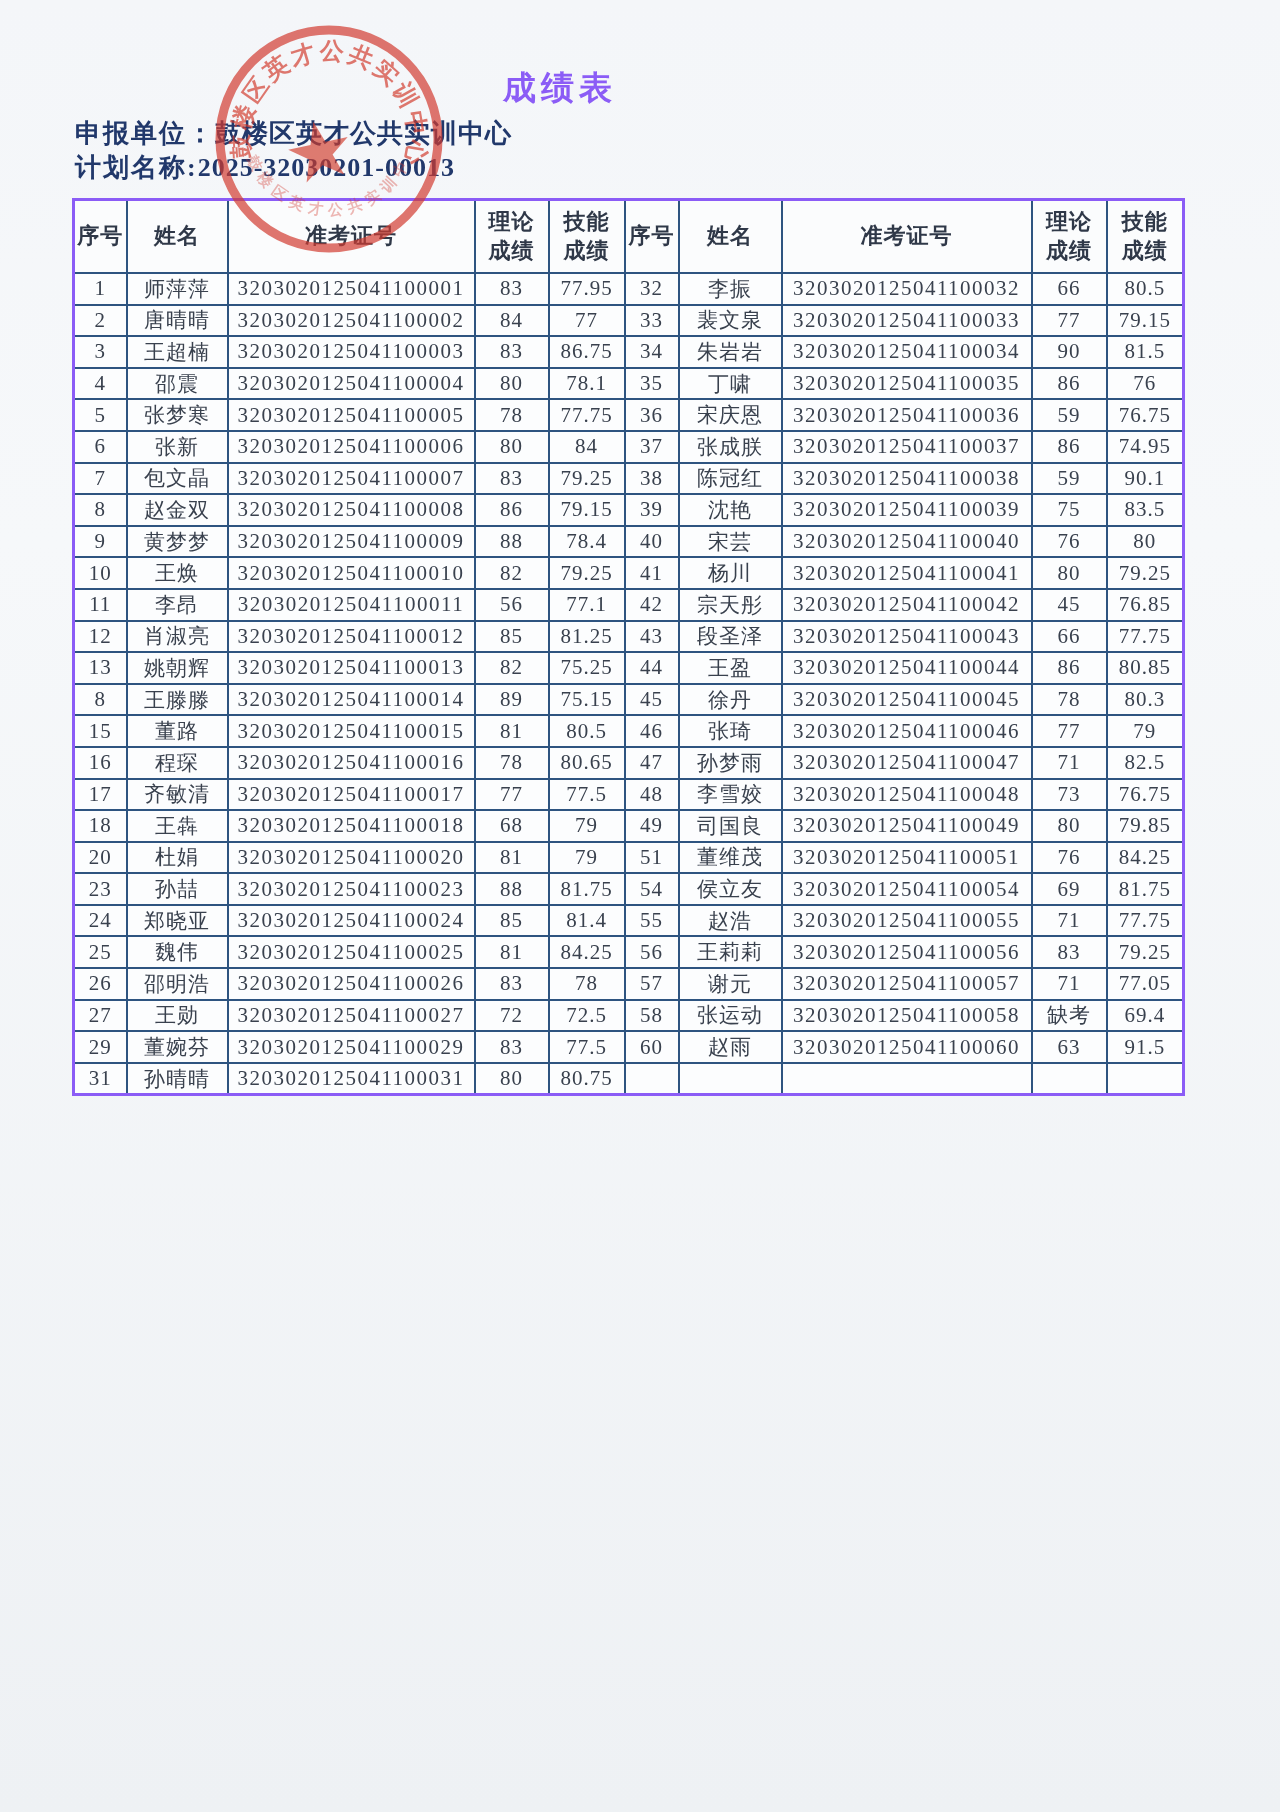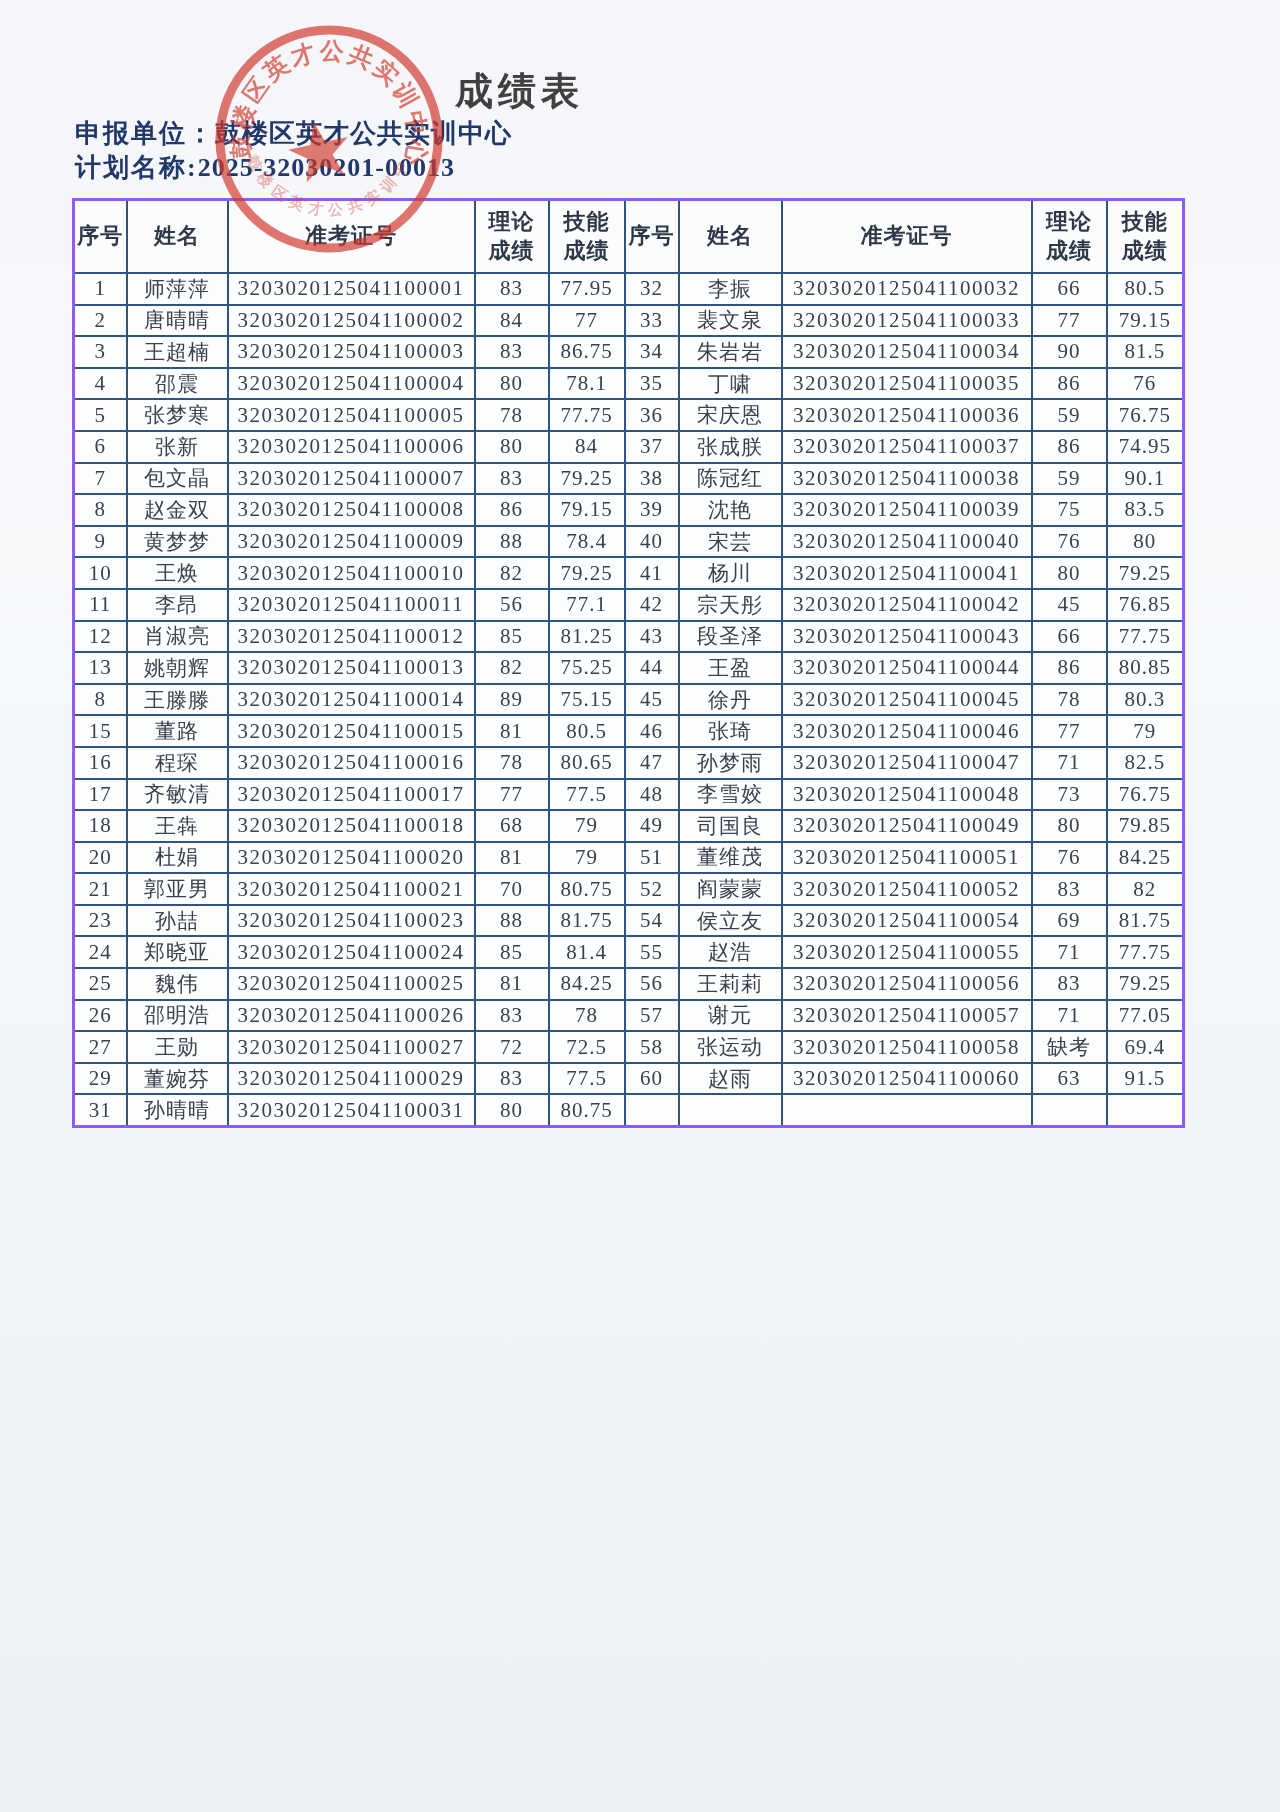--- a/index.html
+++ b/index.html
@@ -2,22 +2,22 @@
 <html><head>
 <meta charset="utf-8">
 <style>
   html,body{margin:0;padding:0;}
   body{
     width:1280px;height:1812px;position:relative;overflow:hidden;
     background:linear-gradient(180deg,#f4f6f9 0%,#f6f8fa 30%,#eef1f4 100%);
     font-family:"Liberation Serif","DejaVu Serif",serif;
   }
   .page-title{
-    position:absolute;left:455px;top:66px;width:210px;
-    font-size:38px;font-weight:600;letter-spacing:5px;color:#404040;
+    position:absolute;left:455px;top:66px;width:210px;text-align:center;
+    font-size:33px;font-weight:600;letter-spacing:5px;color:#8b5cf6;
   }
   .info-line{
     position:absolute;left:75px;color:#21386b;font-weight:600;
     font-size:26px;white-space:nowrap;
   }
   .info-line .lbl{letter-spacing:2px;}
   .info-line .val{letter-spacing:1px;}
   .info-unit{top:116px;}
   .info-unit .val{}
   .info-plan{top:150px;}
@@ -310,32 +310,20 @@
         <td class="id">3203020125041100020</td>
         <td>81</td>
         <td>79</td>
         <td>51</td>
         <td>董维茂</td>
         <td class="id">3203020125041100051</td>
         <td>76</td>
         <td>84.25</td>
       </tr>
       <tr>
-        <td>21</td>
-        <td>郭亚男</td>
-        <td class="id">3203020125041100021</td>
-        <td>70</td>
-        <td>80.75</td>
-        <td>52</td>
-        <td>阎蒙蒙</td>
-        <td class="id">3203020125041100052</td>
-        <td>83</td>
-        <td>82</td>
-      </tr>
-      <tr>
         <td>23</td>
         <td>孙喆</td>
         <td class="id">3203020125041100023</td>
         <td>88</td>
         <td>81.75</td>
         <td>54</td>
         <td>侯立友</td>
         <td class="id">3203020125041100054</td>
         <td>69</td>
         <td>81.75</td>

